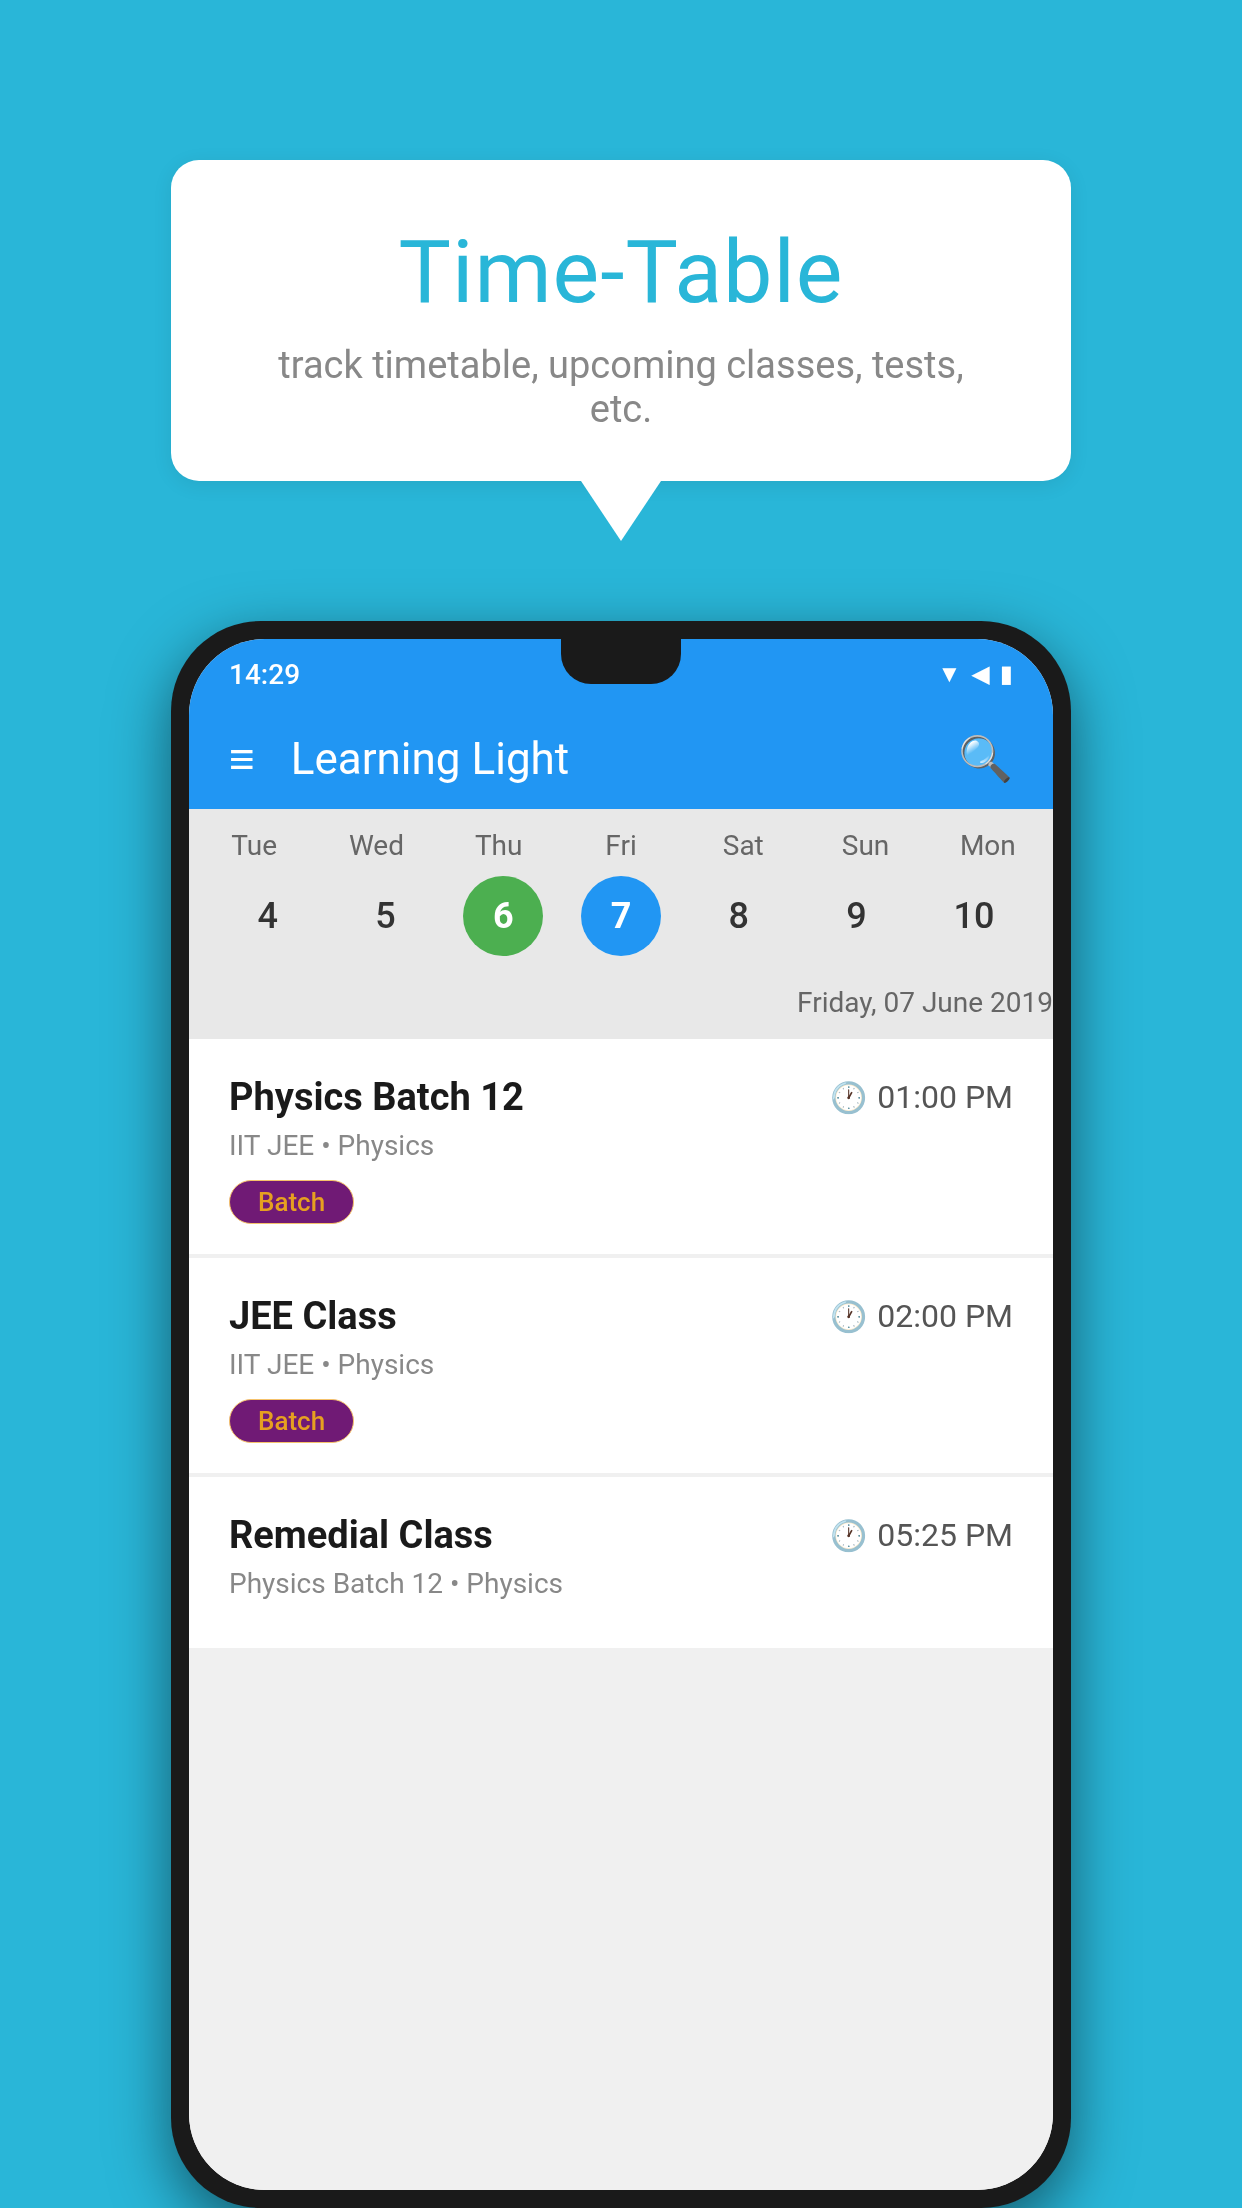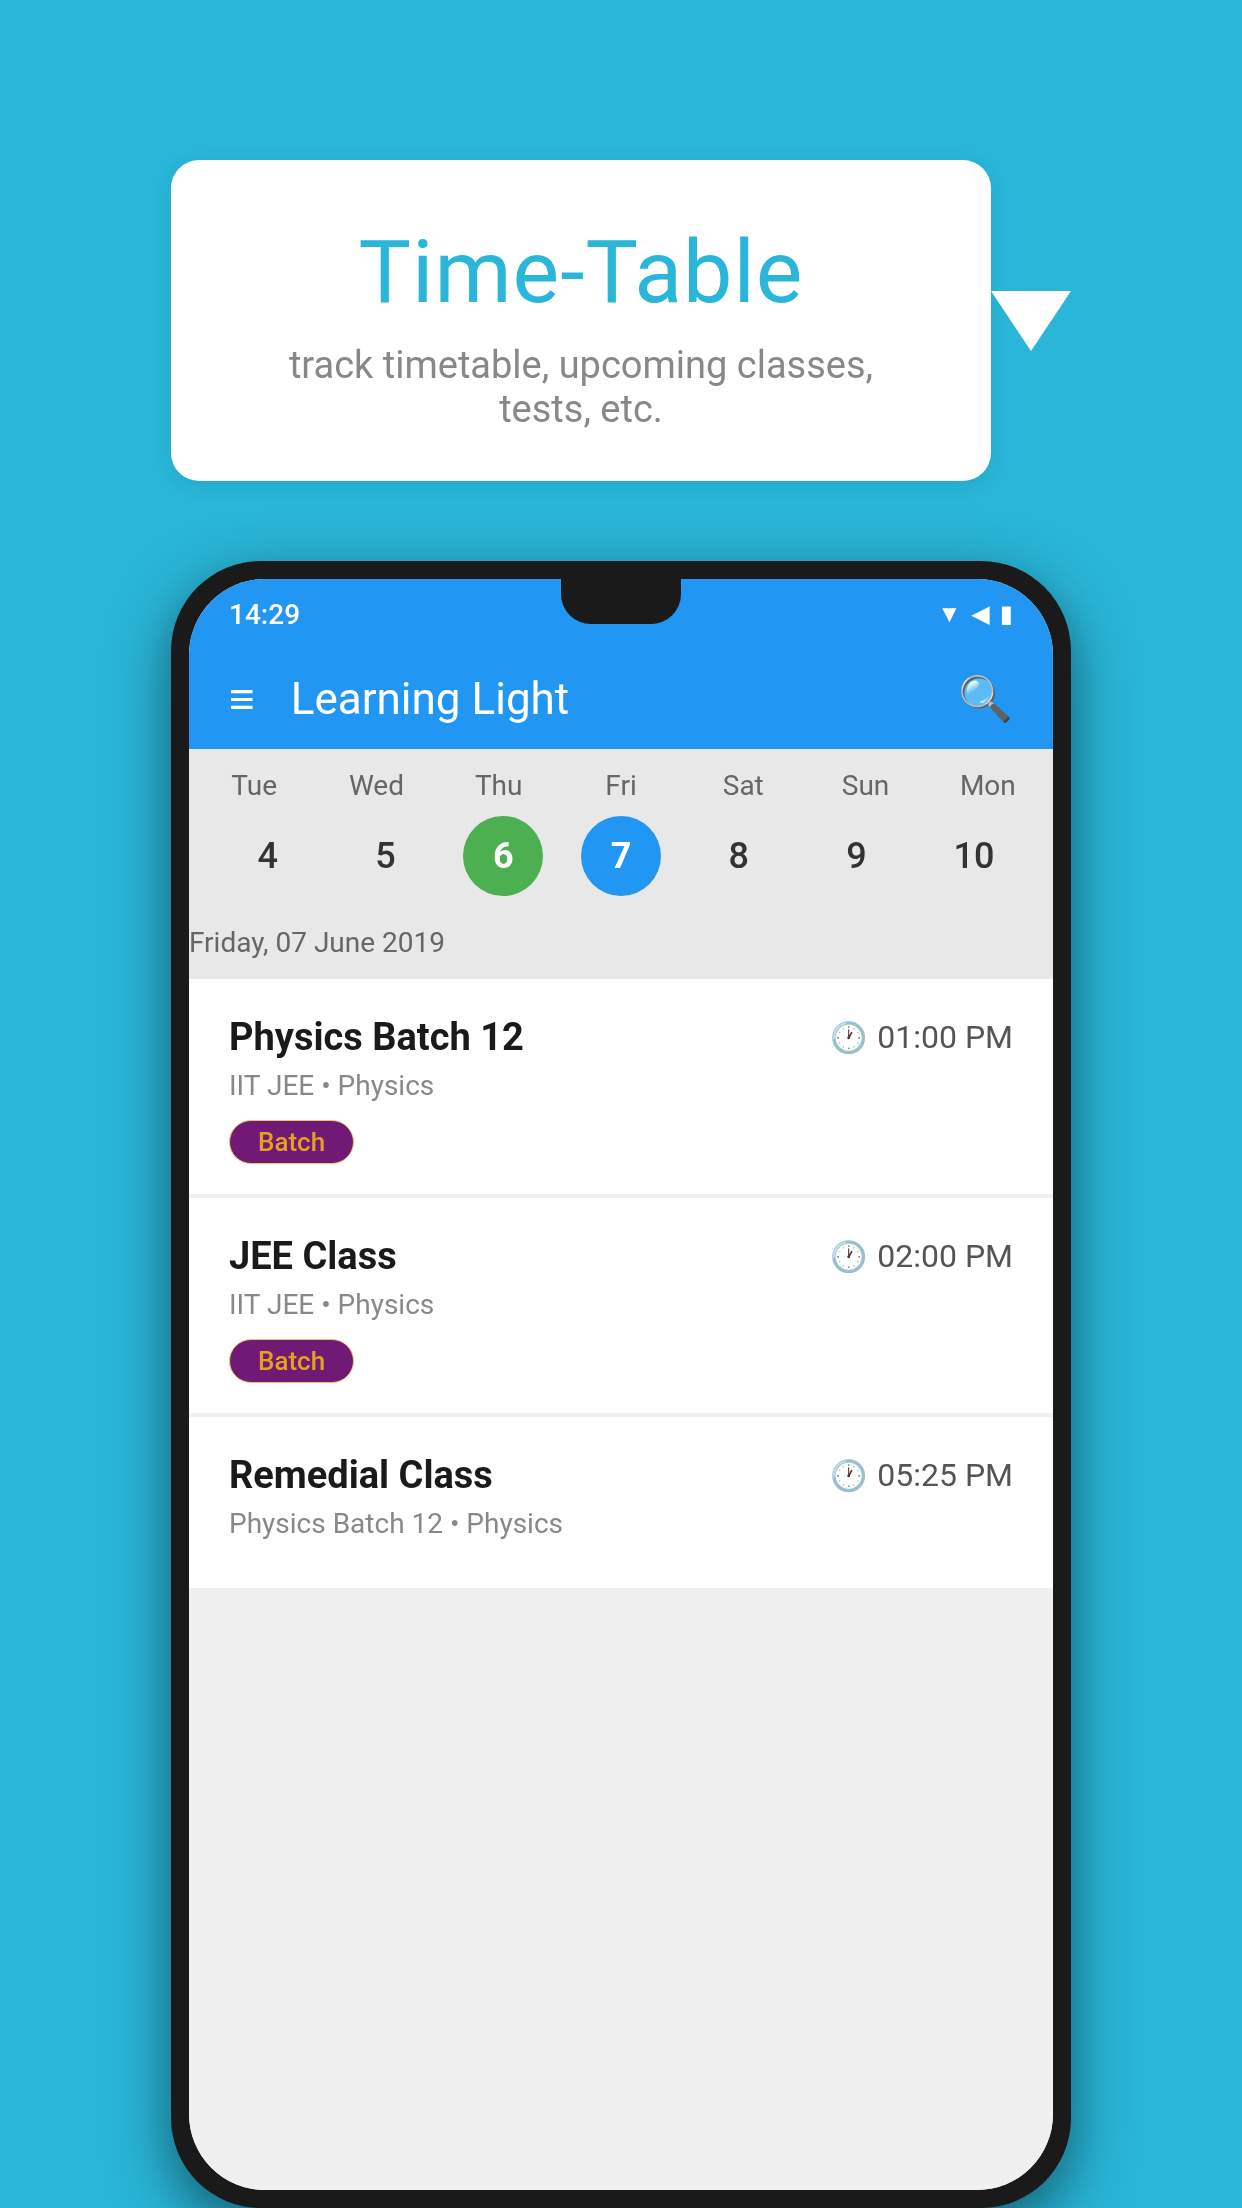--- a/index.html
+++ b/index.html
@@ -12,21 +12,21 @@
       overflow: hidden;
       display: flex;
       flex-direction: column;
       align-items: center;
     }
 
     
     .speech-bubble-wrap {
       margin-top: 160px;
       display: flex;
-      flex-direction: row;
+      flex-direction: column;
       align-items: center;
       width: 900px;
     }
 
     .speech-bubble {
       background: #fff;
       border-radius: 28px;
       padding: 60px 80px 50px;
       text-align: center;
       width: 100%;
@@ -198,21 +198,21 @@
       font-weight: bold;
     }
 
     .day-num.selected {
       background: #2196f3;
       color: #fff;
       font-weight: bold;
     }
 
     .selected-date-label {
-      text-align: left;
+      text-align: right;
       color: #666;
       font-size: 28px;
       padding: 10px 0 20px;
     }
 
     
     .classes-list {
       background: #f0f0f0;
       flex: 1;
       overflow: hidden;

